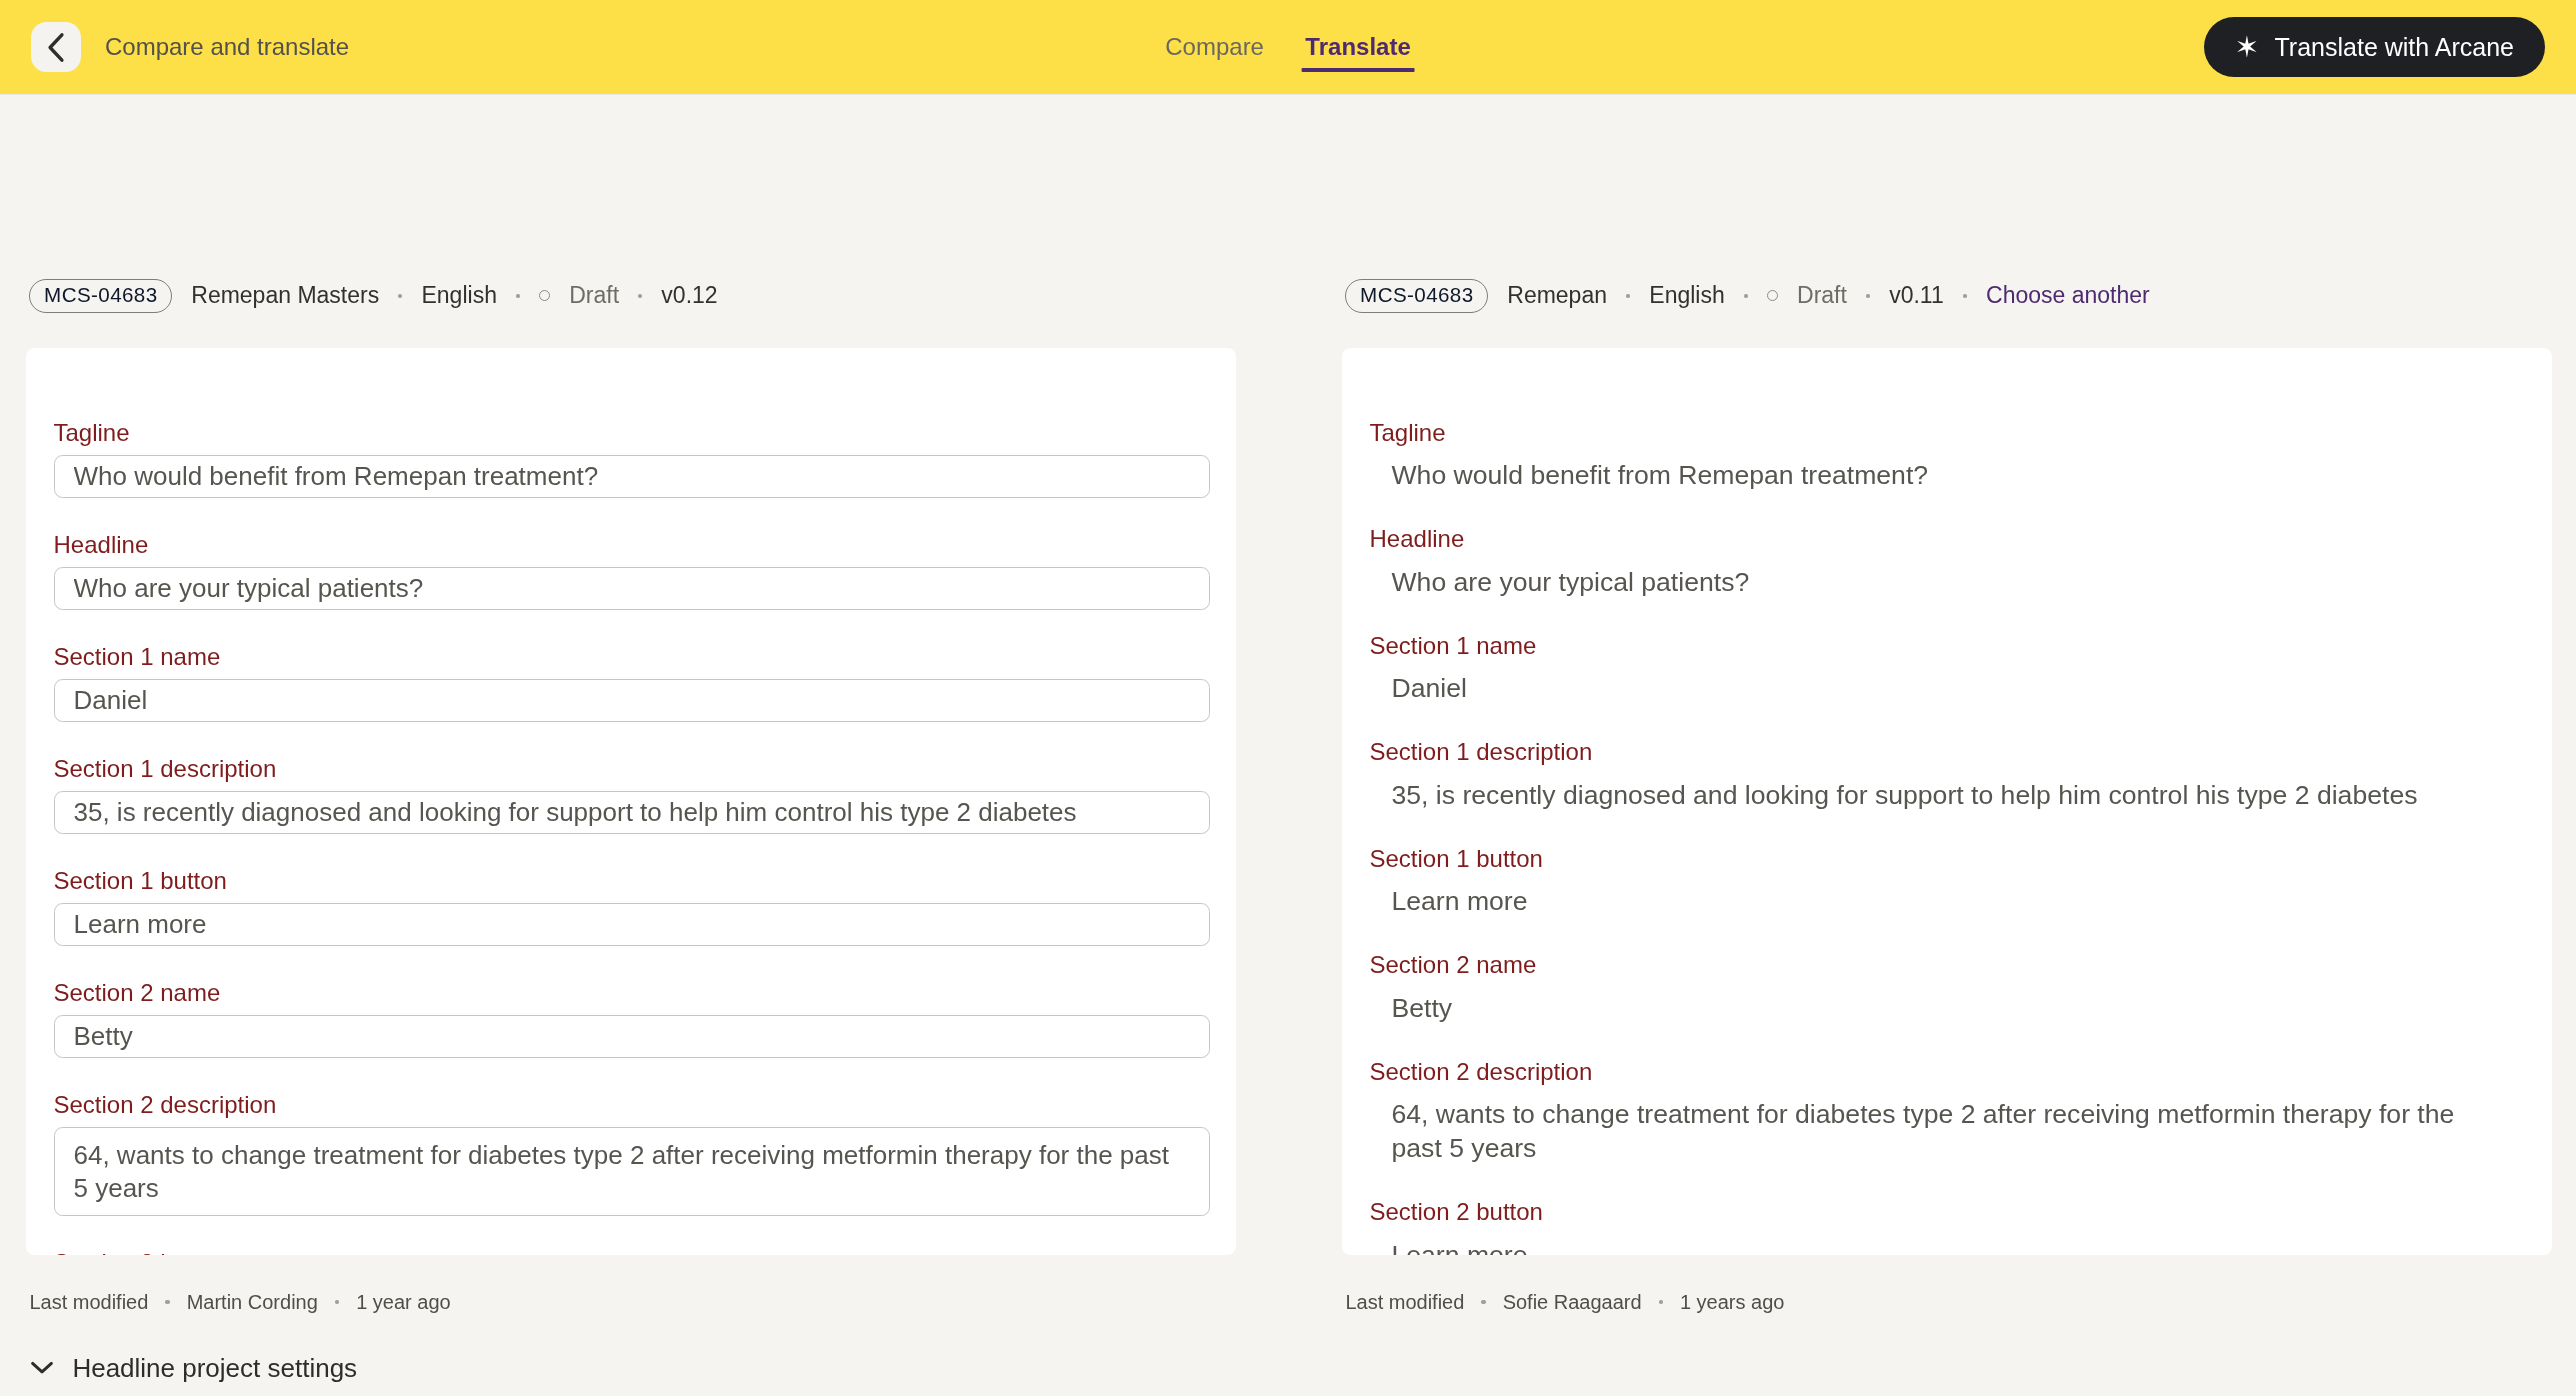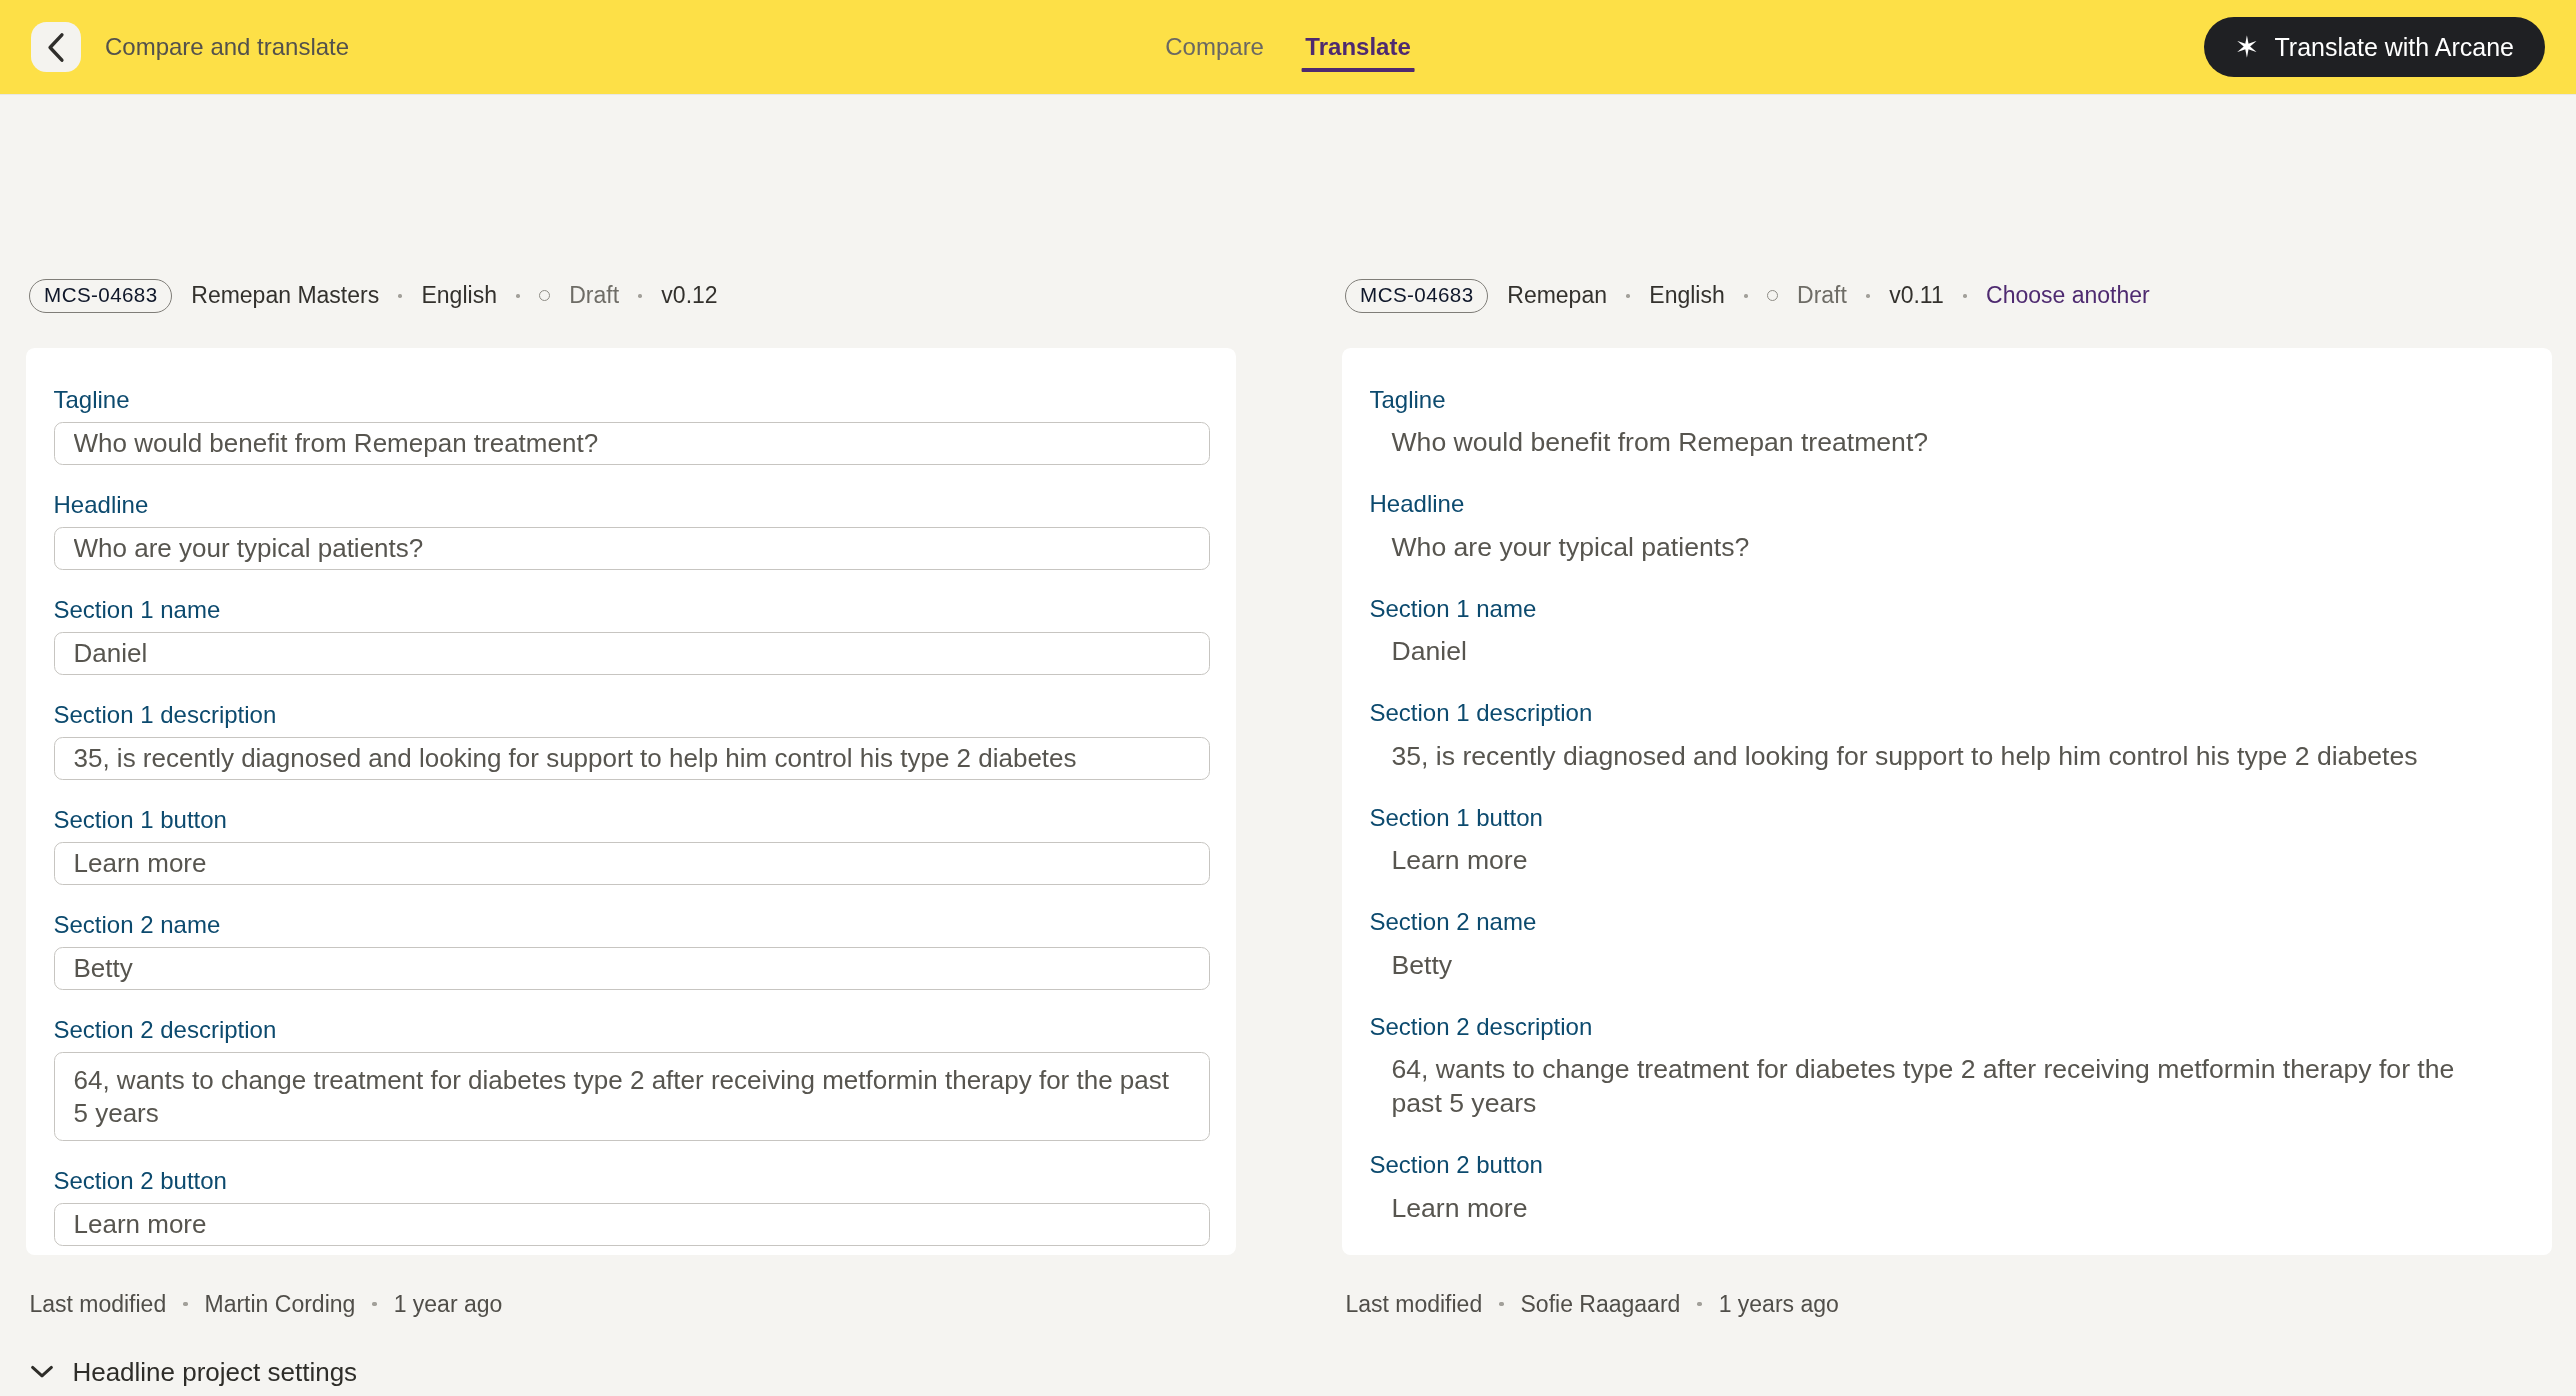--- a/index.html
+++ b/index.html
@@ -67,39 +67,39 @@
   .status-circle { width:11px; height:11px; border:1.7px solid #8e8c86; border-radius:50%; }
   .choose-link { color:#4e2a70; font-weight:500; text-decoration:none; cursor:pointer; }
 
   .card {
     background:#ffffff; border-radius:8.6px;
     height:907px; padding:38px 26px 0 27.5px; overflow:hidden;
   }
 
   
   .field { margin-bottom:26px; }
-  .field-label { font-size:24px; line-height:27.5px; color:#0c4a6e; margin-bottom:8.6px; }
+  .field-label { font-size:24px; line-height:27.5px; color:#7f1d1d; margin-bottom:8.6px;margin-top:33px; }
   .field-input {
     display:block; width:100%; height:43px;
     border:1.7px solid #c7c5c1; border-radius:8.6px;
     padding:0 19px; font-size:26px; color:#57554f;
     font-family:inherit; background:#ffffff; outline:none;
   }
   textarea.field-input {
     height:89px; padding:11px 19px; line-height:33px; resize:none; overflow:hidden;
   }
 
   
   .rfield { margin-bottom:31px; }
   .rfield .field-label { margin-bottom:12px; }
   .rvalue { font-size:26.6px; line-height:34px; color:#57554f; padding-left:22px; max-width:1141px; }
 
   .lastmod {
     margin:36px 0 0 3.4px; display:flex; align-items:center; gap:17px;
-    font-size:23px; color:#504e49;
+    font-size:20px; color:#504e49;
   }
 
   .compare-settings {
     margin:39px 0 0 3.4px; display:inline-flex; align-items:center; gap:17px;
     padding:0 3.4px 13.7px 0; border-bottom:1.7px solid #b2b0ac;
     font-size:26px; font-weight:500; color:#2e2d29;
     background:none; border-top:none; border-left:none; border-right:none;
     font-family:inherit; cursor:pointer;
   }
 

